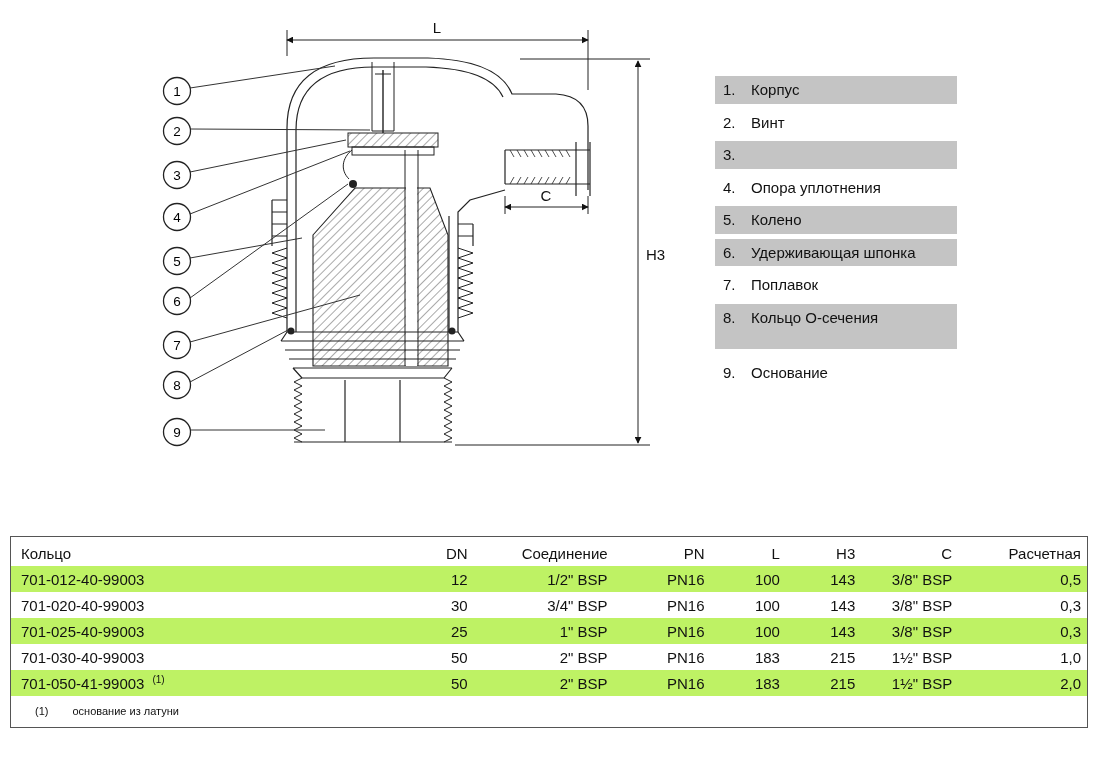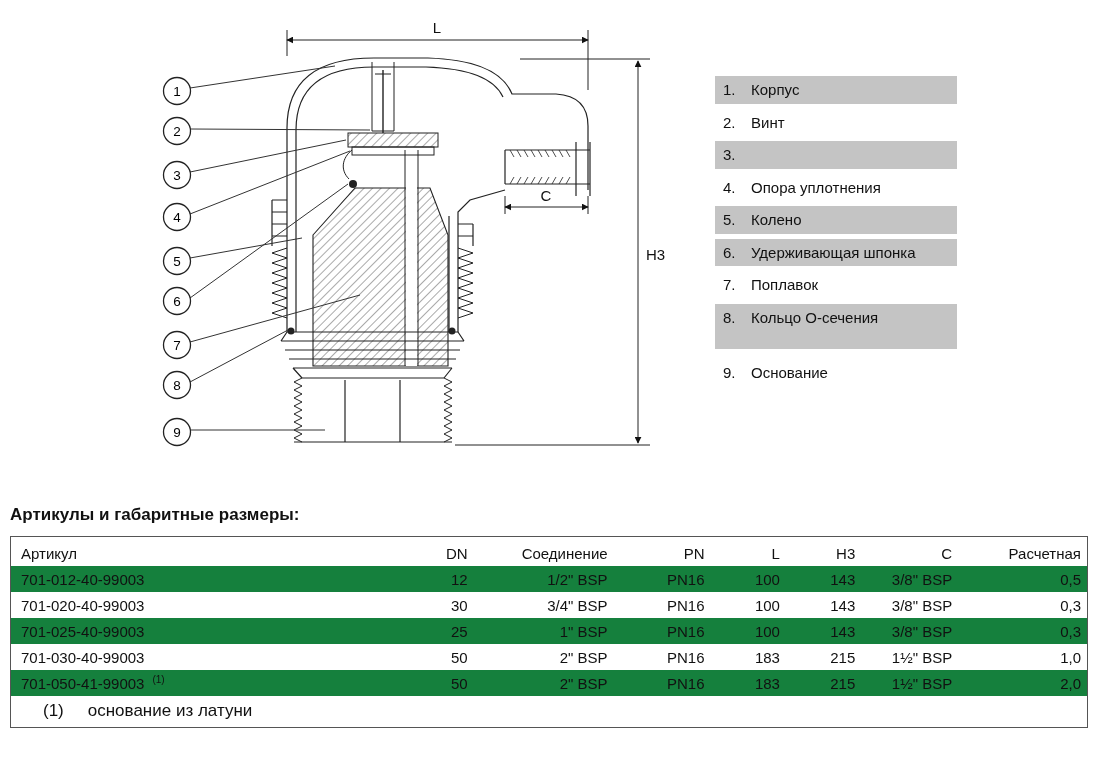--- a/index.html
+++ b/index.html
@@ -18,25 +18,25 @@
   .legend-num { flex:0 0 28px; }
 
   
   .section-title { position:absolute; left:10px; top:505px; font-size:17px; font-weight:bold; }
 
   
   .spec-table { position:absolute; left:10px; top:536px; width:1078px; border-collapse:collapse; border:1px solid #555; font-size:15px; }
   .spec-table td { padding:3px 6px; text-align:right; height:20px; white-space:nowrap; }
   .spec-table td.article { text-align:left; padding-left:10px; }
   .spec-table thead td { background:#fff; }
-  .spec-table tr.gray { background:#15803d; }
+  .spec-table tr.gray { background:#bef264; }
   .spec-table tr.head td { padding-top:6px; }
   .spec-table tr.units td { padding-bottom:6px; }
   .spec-table .sup { font-size:10px; vertical-align:super; padding-left:8px; }
-  .footnote-row td { font-size:17px; text-align:left; padding:5px 10px 6px 32px; }
+  .footnote-row td { font-size:11px; text-align:left; padding:5px 10px 6px 24px; }
   .footnote-row .fm { padding-right:24px; }
 </style>
 </head>
 <body>
 
 <div class="page">
 
   <svg class="diagram-svg" width="710" height="495" viewBox="0 0 710 495" xmlns="http://www.w3.org/2000/svg">
     <defs>
       <pattern id="hatch" width="6" height="6" patternUnits="userSpaceOnUse" patternTransform="rotate(45)">
@@ -208,36 +208,35 @@
     <div class="legend-row hl tall">
         <span class="legend-num">8.</span>
         <span>Кольцо О-сечения</span>
       </div>
     <div class="legend-row gap-top">
         <span class="legend-num">9.</span>
         <span>Основание</span>
       </div>
   </div>
 
-  <div class="section-title">Артикулы и габаритные размеры:</div>
 
   <table class="spec-table">
     <colgroup>
       <col style="width:36%">
         <col style="width:7%">
         <col style="width:13%">
         <col style="width:9%">
       <col style="width:7%">
         <col style="width:7%">
         <col style="width:9%">
         <col style="width:12%">
     </colgroup>
     <thead>
       <tr class="head">
-        <td class="article">Артикул</td>
+        <td class="article">Кольцо</td>
         <td>DN</td>
         <td>Соединение</td>
         <td>PN</td>
         <td>L</td>
         <td>H3</td>
         <td>C</td>
         <td>Расчетная</td>
       </tr>
     </thead>
     <tbody>

